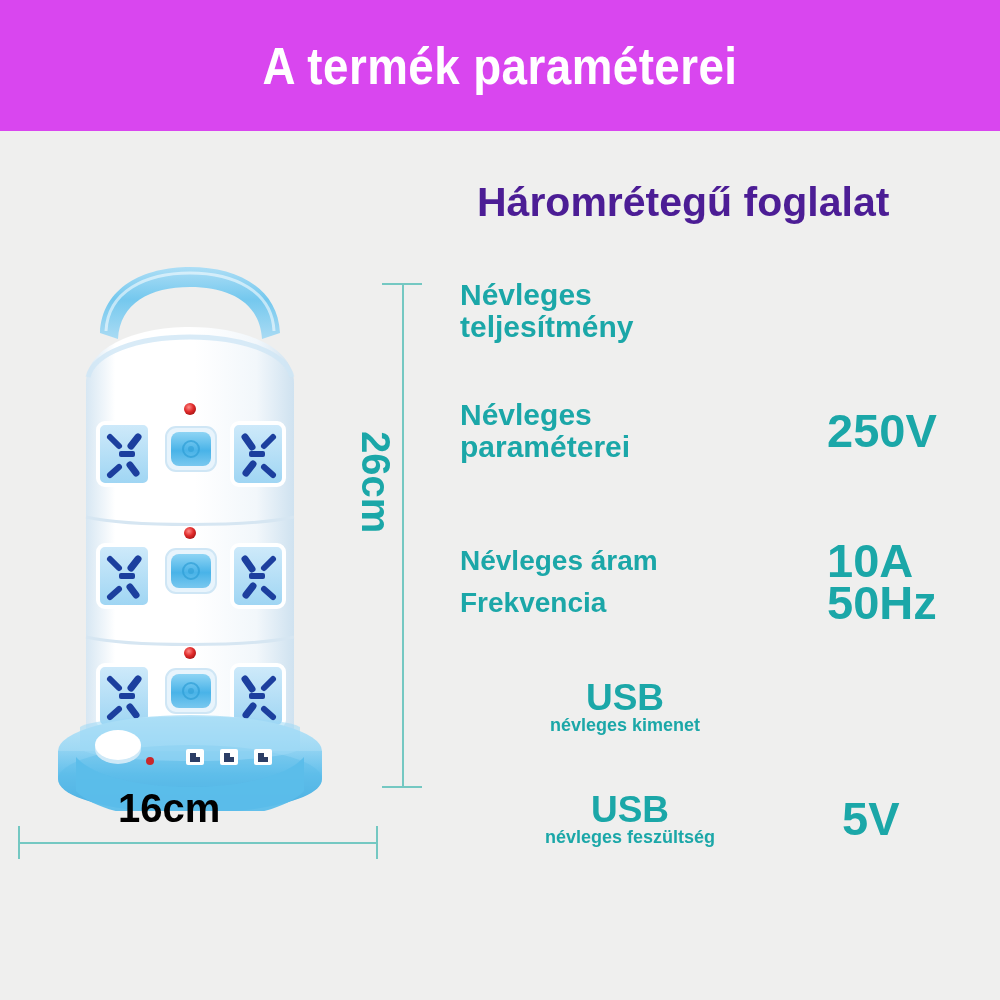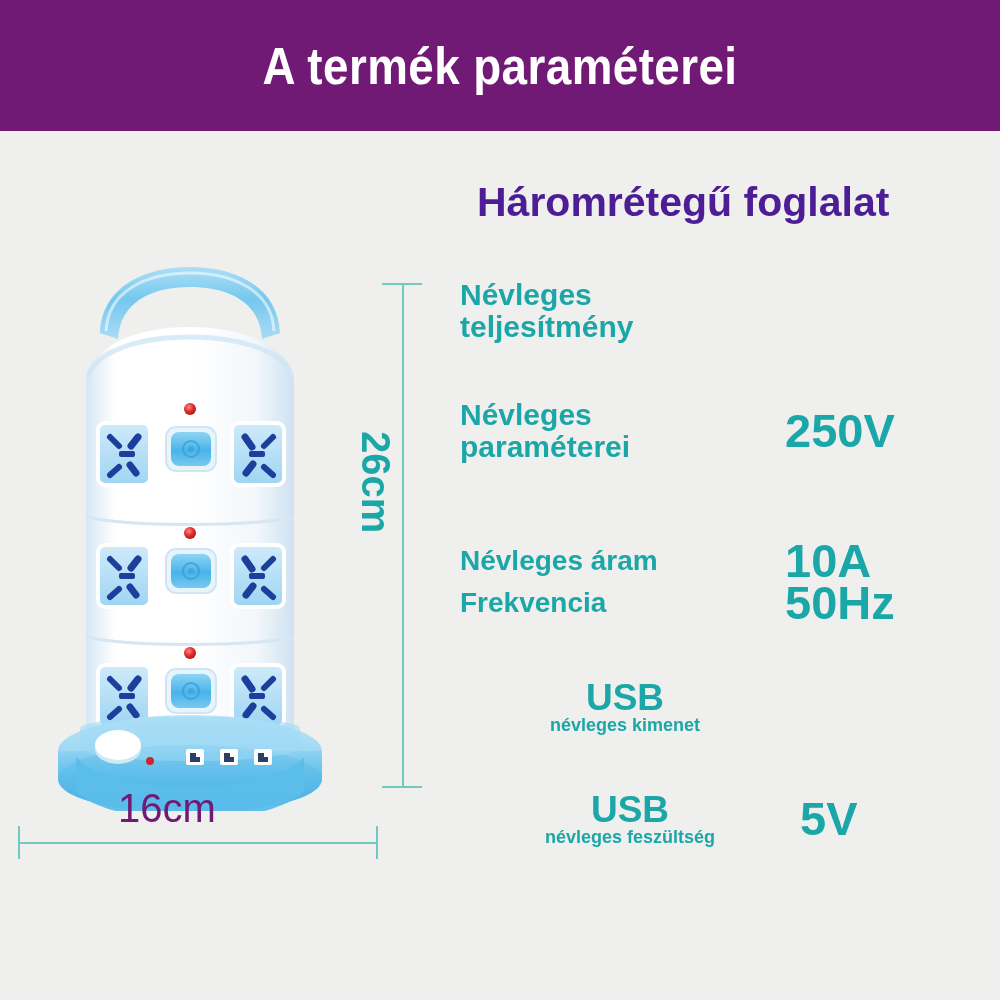--- a/index.html
+++ b/index.html
@@ -15,21 +15,21 @@
     position: relative;
   }
 
   
   .header-banner {
     position: absolute;
     left: 0;
     top: 0;
     width: 1000px;
     height: 131px;
-    background: #701a75;
+    background: #d946ef;
     display: flex;
     align-items: center;
     justify-content: center;
   }
   .header-title {
     color: #ffffff;
     font-size: 52px;
     font-weight: bold;
     letter-spacing: 0.5px;
     transform: scaleX(0.88);
@@ -61,20 +61,21 @@
     font-weight: bold;
     color: #4c1d95;
     white-space: nowrap;
   }
   .spec-row {
     position: absolute;
     left: 0;
     width: 560px;
     display: flex;
     align-items: center;
+    gap: 42px;
   }
   .spec-label {
     width: 345px;
     padding-left: 20px;
     box-sizing: border-box;
     color: #1ba7a8;
     font-weight: bold;
     font-size: 30px;
     line-height: 1.06;
   }
@@ -158,22 +159,22 @@
     height: 33px;
     background: #74c8c2;
   }
   .dim-h-cap.left { left: 18px; }
   .dim-h-cap.right { left: 376px; }
   .dim-h-label {
     position: absolute;
     left: 118px;
     top: 655px;
     font-size: 40px;
-    font-weight: normal;
-    color: #701a75;
+    font-weight: bold;
+    color: #000000;
     white-space: nowrap;
   }
 
   
   .product {
     position: absolute;
     left: 40px;
     top: 120px;
     width: 300px;
     height: 560px;

